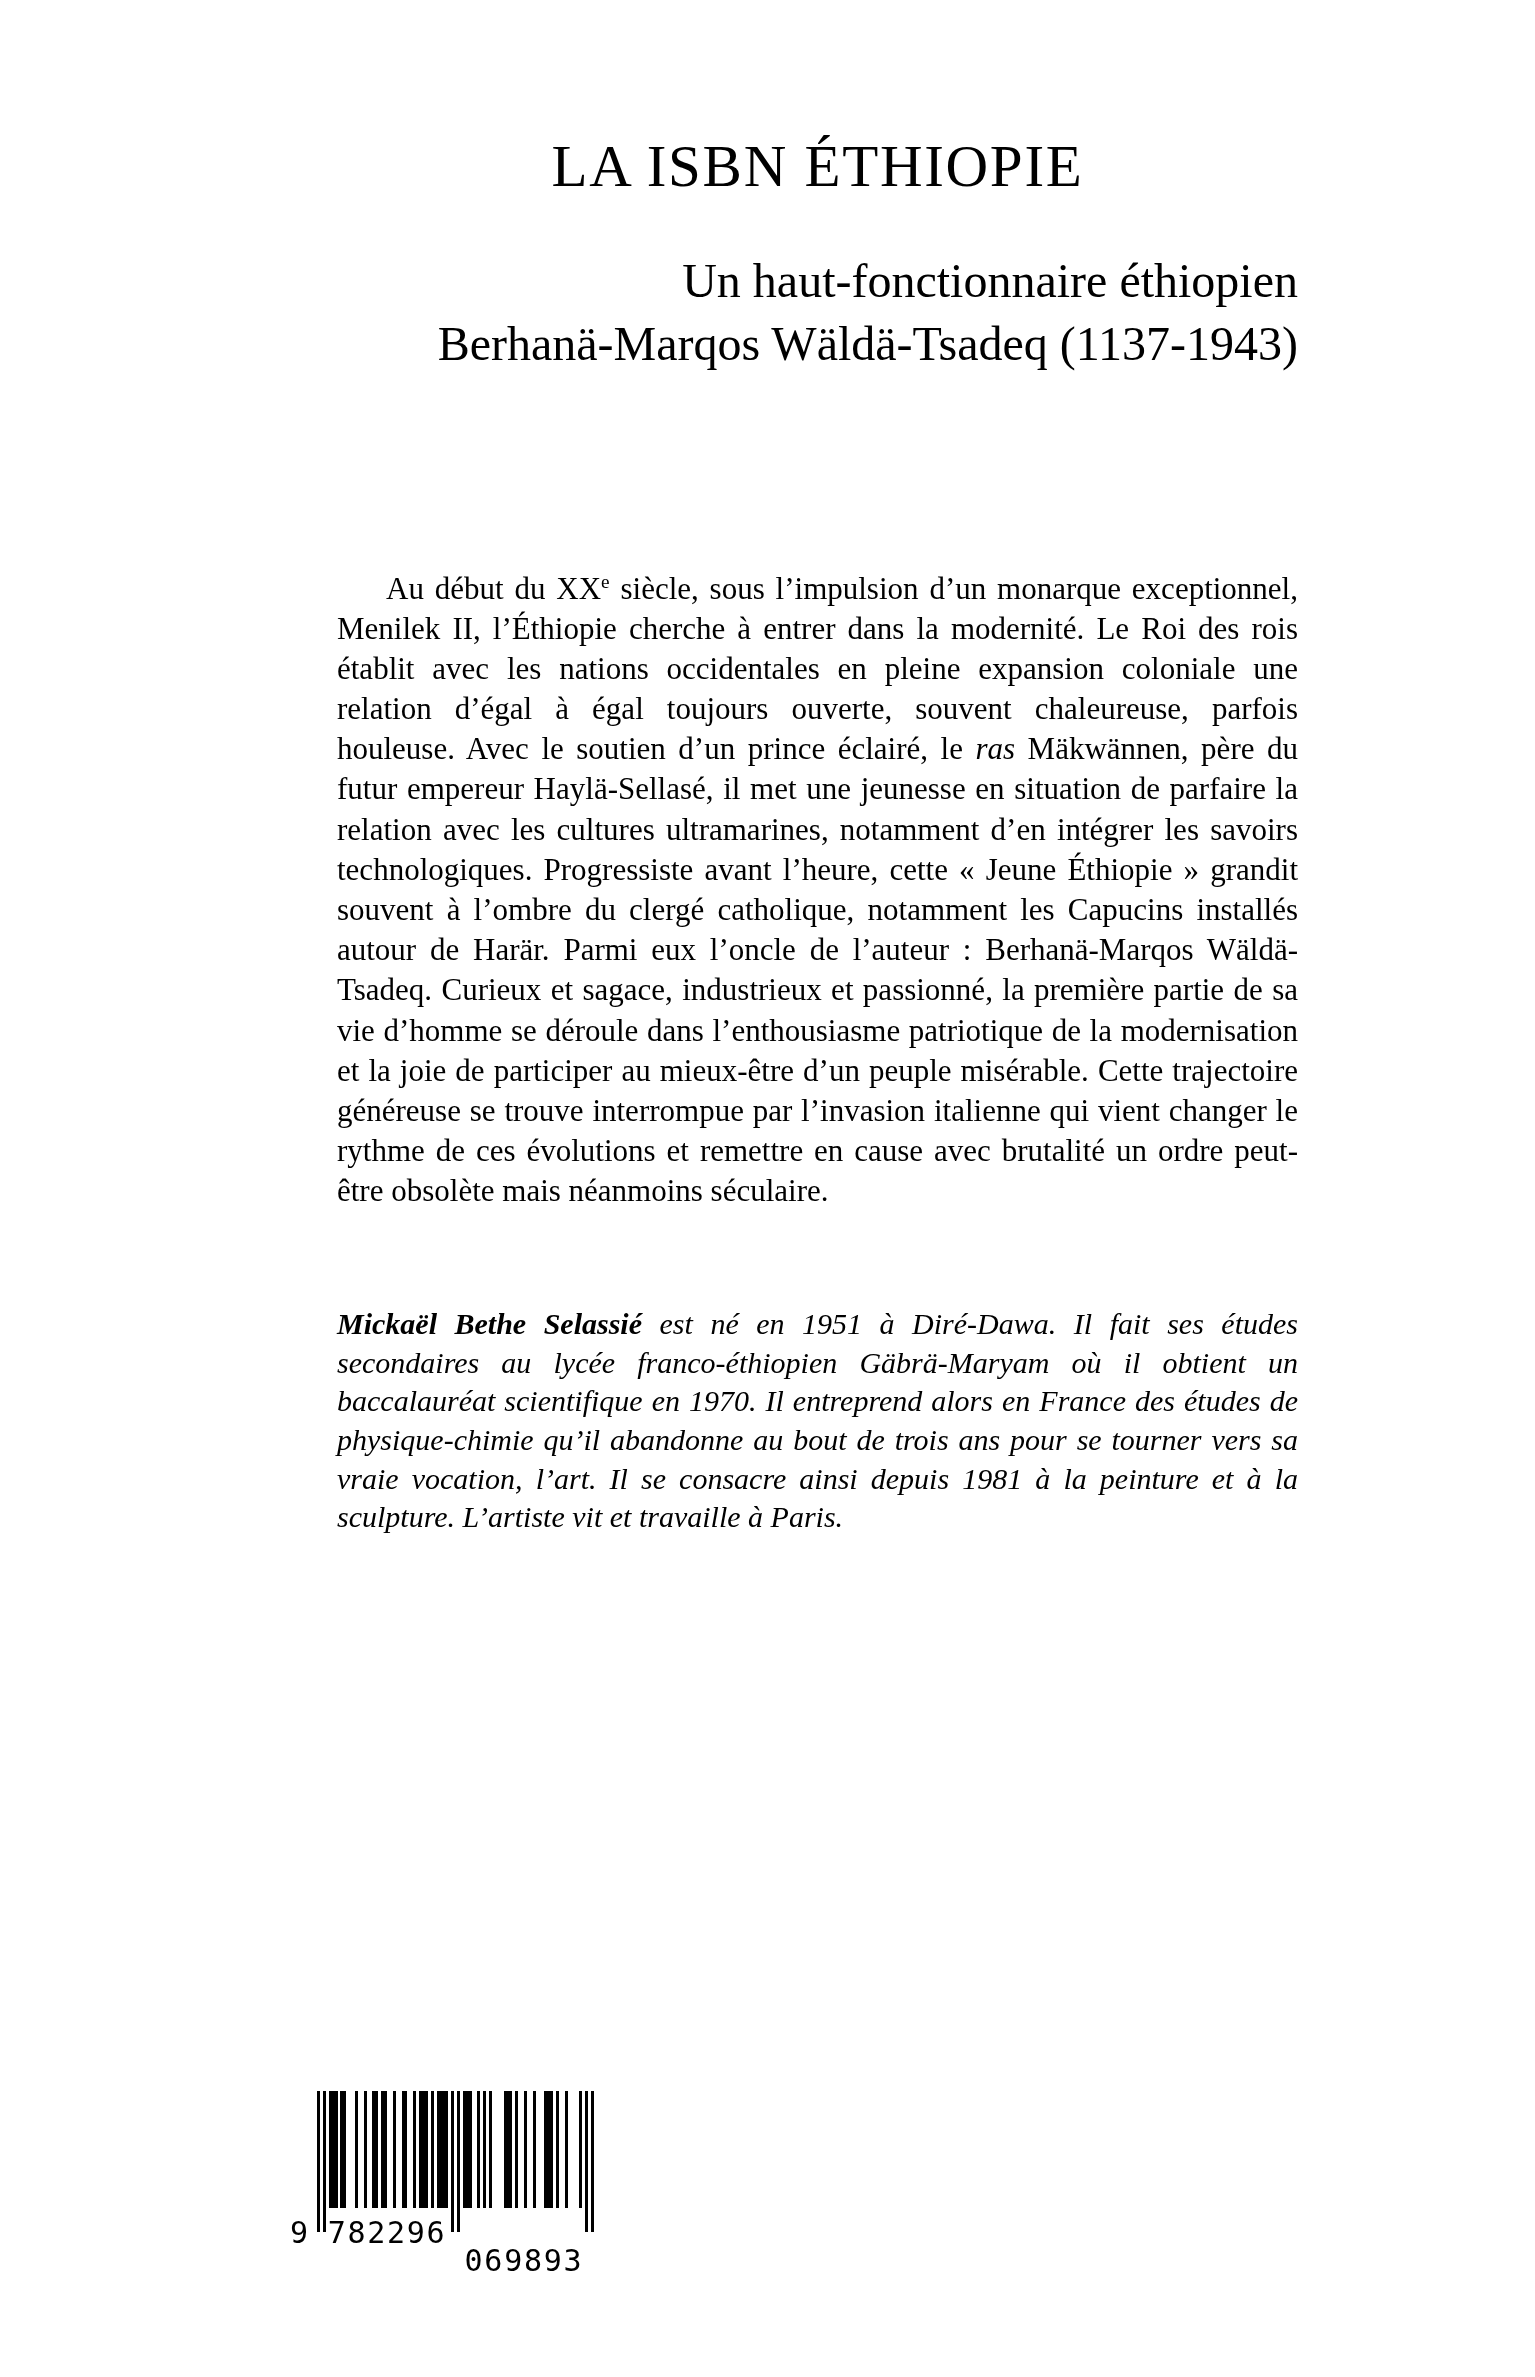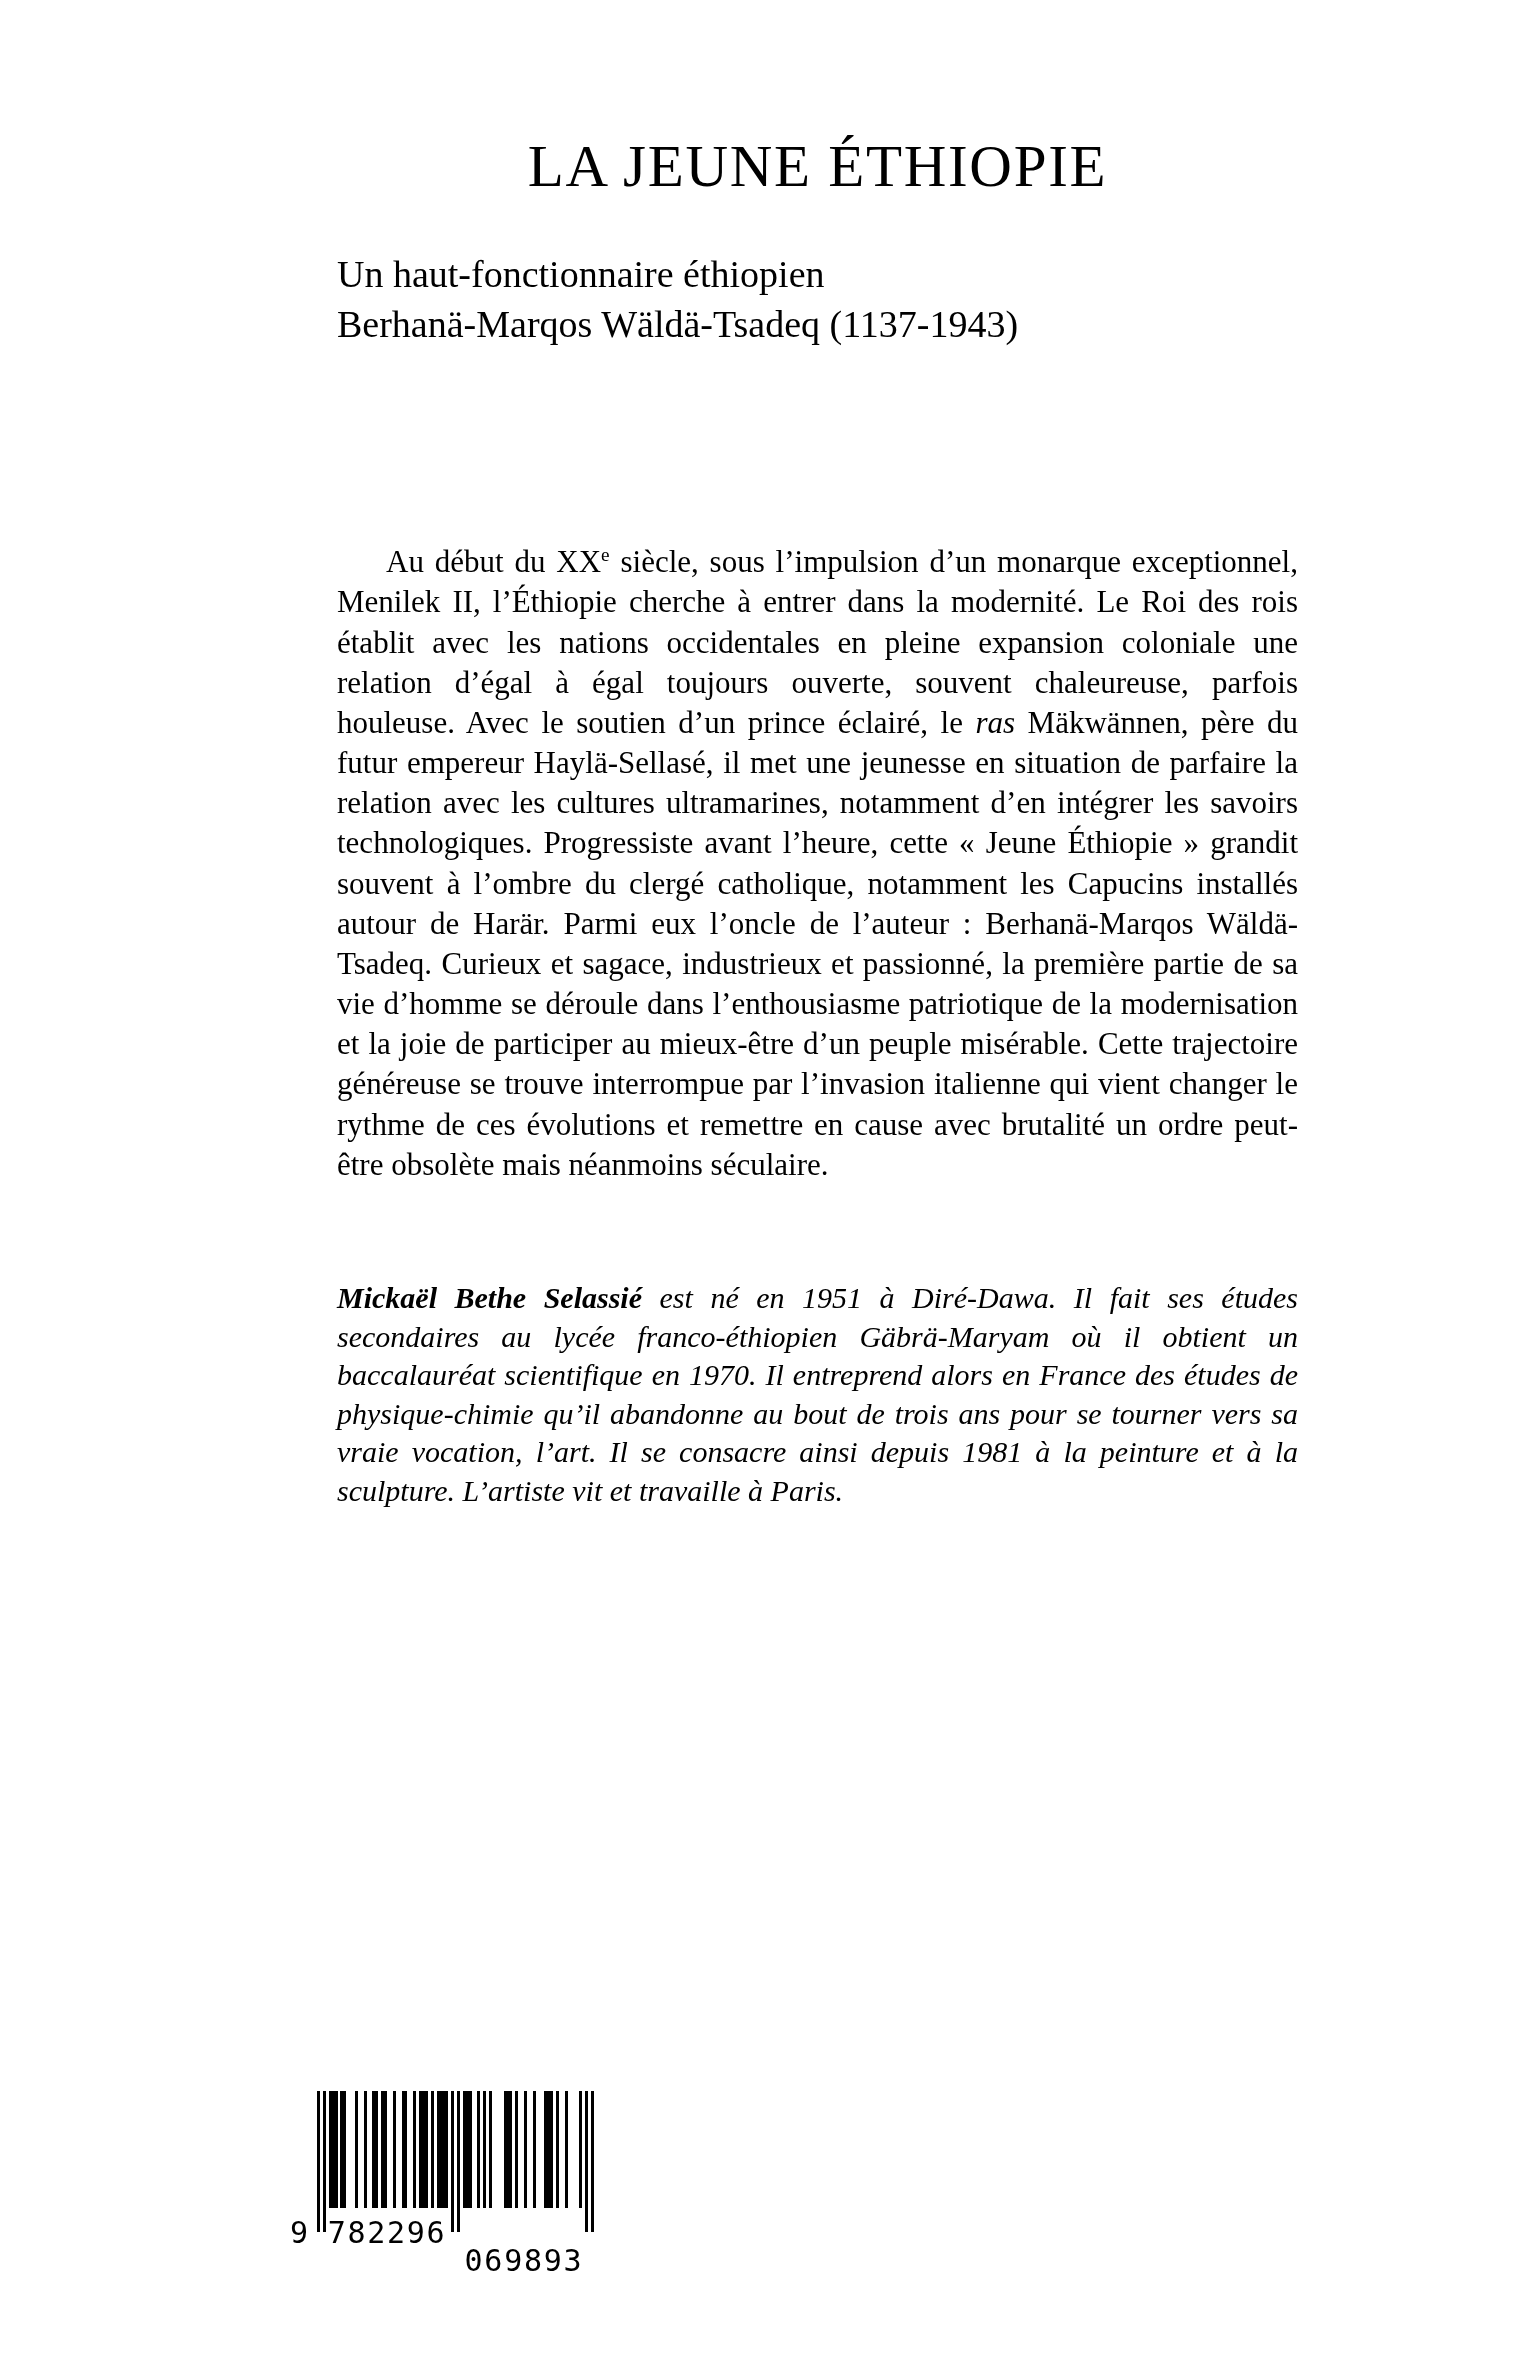--- a/index.html
+++ b/index.html
@@ -21,22 +21,22 @@
   .title {
     margin: 134px 0 0 0;
     text-align: center;
     font-size: 59px;
     font-weight: normal;
     letter-spacing: 1.7px;
     line-height: 1.1;
   }
   .subtitle {
     margin-top: 50px;
-    text-align: left;
-    font-size: 38px;
+    text-align: right;
+    font-size: 48px;
     line-height: 1.32;
   }
   .synopsis {
     margin-top: 193px;
     font-size: 31px;
     line-height: 1.296;
     text-align: justify;
   }
   .synopsis p {
     margin: 0;
@@ -94,21 +94,21 @@
   }
   .isbn { font-size: 32px; line-height: 1.25; }
   .price { font-size: 34px; margin-top: 10px; }
 </style>
 </head>
 <body>
 
 <div class="page">
   <div class="column">
 
-    <h1 class="title">LA JEUNE ÉTHIOPIE</h1>
+    <h1 class="title">LA ISBN ÉTHIOPIE</h1>
 
     <div class="subtitle">
       <div>Un haut-fonctionnaire éthiopien</div>
       <div>Berhanä-Marqos Wäldä-Tsadeq (1137-1943)</div>
     </div>
 
     <div class="synopsis">
       <p><span>Au début du XX</span><span class="seg-sup">e</span><span> siècle, sous l’impulsion d’un monarque exceptionnel, Menilek II, l’Éthiopie cherche à entrer dans la modernité. Le Roi des rois établit avec les nations occidentales en pleine expansion coloniale une relation d’égal à égal toujours ouverte, souvent chaleureuse, parfois houleuse. Avec le soutien d’un prince éclairé, le </span><span class="seg-italic">ras</span><span> Mäkwännen, père du futur empereur Haylä-Sellasé, il met une jeunesse en situation de parfaire la relation avec les cultures ultramarines, notamment d’en intégrer les savoirs technologiques. Progressiste avant l’heure, cette « Jeune Éthiopie » grandit souvent à l’ombre du clergé catholique, notamment les Capucins installés autour de Harär. Parmi eux l’oncle de l’auteur : Berhanä-Marqos Wäldä-Tsadeq. Curieux et sagace, industrieux et passionné, la première partie de sa vie d’homme se déroule dans l’enthousiasme patriotique de la modernisation et la joie de participer au mieux-être d’un peuple misérable. Cette trajectoire généreuse se trouve interrompue par l’invasion italienne qui vient changer le rythme de ces évolutions et remettre en cause avec brutalité un ordre peut-être obsolète mais néanmoins séculaire.</span></p>
     </div>
 

